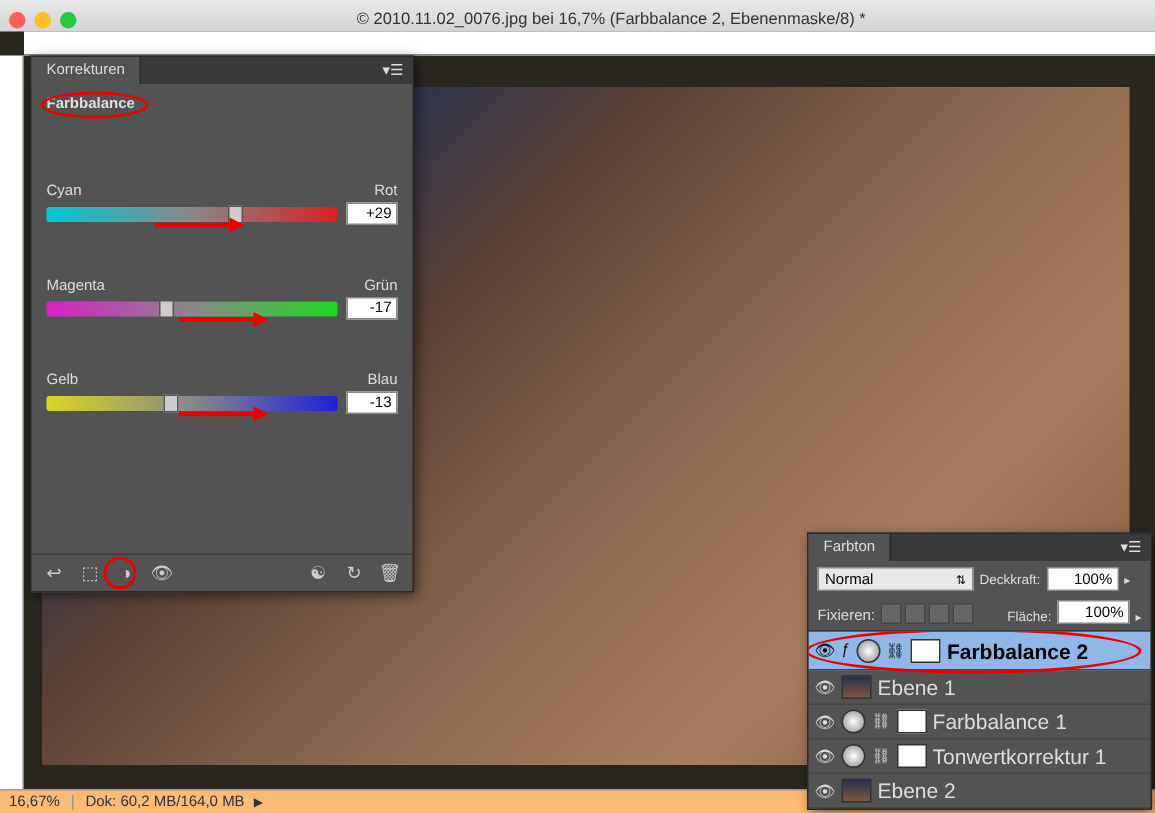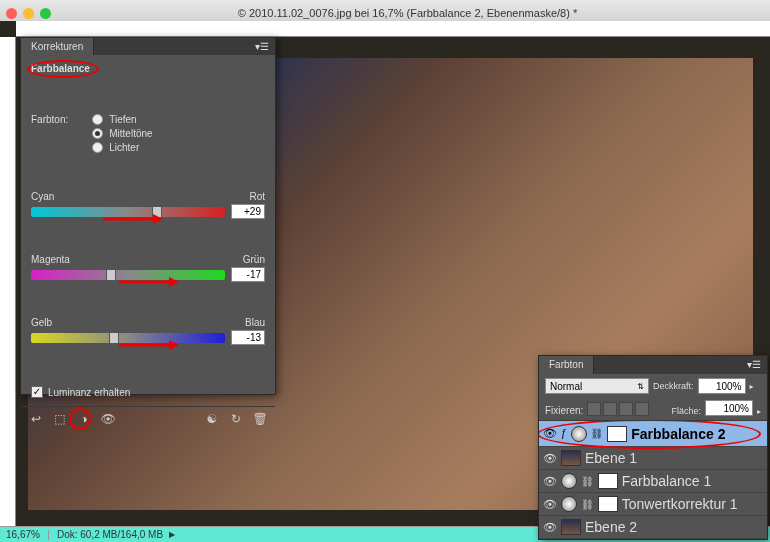--- a/index.html
+++ b/index.html
@@ -6,21 +6,21 @@
 body { width: 770px; height: 542px; background: #666; position: relative; overflow: hidden; }
 .titlebar { height: 27px; background: linear-gradient(#e8e8e8,#cfcfcf); display: flex; align-items: center; padding: 0 6px; border-bottom: 1px solid #999; }
 .traffic { display: flex; gap: 6px; }
 .tbtn { width: 11px; height: 11px; border-radius: 50%; }
 .tred { background: #ff5f57; } .tyel { background: #febc2e; } .tgrn { background: #28c840; }
 .title { flex: 1; text-align: center; color: #333; font-size: 11px; }
 .canvas { position: absolute; left: 0; right: 0; top: 21px; bottom: 16px; background: #2a2620; }
 .ruler-h { position: absolute; top: 21px; left: 16px; right: 0; height: 16px; background: #fff; border-bottom: 1px solid #888; }
 .ruler-v { position: absolute; top: 37px; left: 0; bottom: 16px; width: 16px; background: #fff; border-right: 1px solid #888; }
 .photo { position: absolute; left: 28px; top: 37px; right: 17px; bottom: 16px; background: linear-gradient(135deg,#1a2135 0%,#2c3450 20%,#5b4035 35%,#8a6850 55%,#a87d5e 75%,#7a5540 100%); }
-.statusbar { position: absolute; left: 0; right: 0; bottom: 0; height: 16px; background: #5eead4; display: flex; align-items: center; padding: 0 6px; color: #333; border-top: 1px solid #999; }
+.statusbar { position: absolute; left: 0; right: 0; bottom: 0; height: 16px; background: #fdba74; display: flex; align-items: center; padding: 0 6px; color: #333; border-top: 1px solid #999; }
 .sb-sep { width: 1px; height: 10px; background: #999; margin: 0 8px; }
 .sb-arrow { margin-left: 6px; font-size: 8px; }
 
 .panel { position: absolute; background: #535353; border: 1px solid #2a2a2a; box-shadow: 2px 2px 8px rgba(0,0,0,.5); color: #ddd; }
 .panel-tabs { display: flex; background: #3a3a3a; height: 18px; }
 .panel-tab { padding: 3px 10px; background: #535353; border-right: 1px solid #2a2a2a; font-size: 10px; }
 .panel-menu { margin-left: auto; padding: 3px 6px; }
 .panel-body { padding: 8px 10px; gap: 25px; }
 
 
@@ -105,37 +105,20 @@
   <div class="panel-tabs">
     <div class="panel-tab">Korrekturen</div>
     <div class="panel-menu">▾☰</div>
   </div>
   <div class="panel-body" style="flex:1;display:flex;flex-direction:column;position:relative;">
     <div class="adj-title-wrap" style="position:relative;">
       <span class="adj-title">Farbbalance</span>
       <div class="ellipse-anno" style="left:-4px;top:-3px;width:72px;height:18px;"></div>
     </div>
 
-    <div style="display:flex;">
-      <span class="tone-label" style="margin-top:3px;">Farbton:</span>
-      <div style="flex:1;">
-        <div class="radio-row">
-          <span class="radio"></span>
-            <span>Tiefen</span>
-        </div>
-        <div class="radio-row">
-          <span class="radio checked"></span>
-            <span>Mitteltöne</span>
-        </div>
-        <div class="radio-row">
-          <span class="radio"></span>
-            <span>Lichter</span>
-        </div>
-      </div>
-    </div>
 
     <div class="slider-block" style="position:relative;">
       <div class="slider-labels">
         <span>Cyan</span>
         <span>Rot</span>
       </div>
       <div class="slider-row">
         <div class="slider-track grad-cr">
           <div class="slider-thumb" style="left:65%;"></div>
         </div>
@@ -180,24 +163,20 @@
         <input class="slider-value" value="-13" style="">
       </div>
       <div class="red-arrow" style="left:88px;top:22px;">
         <svg width="60" height="12">
             <line x1="0" y1="6" x2="50" y2="6" stroke="#e00" stroke-width="3"></line>
             <polygon points="50,1 60,6 50,11" fill="#e00"></polygon>
           </svg>
       </div>
     </div>
 
-    <div class="checkbox-row">
-      <span class="cb checked"></span>
-      <span>Luminanz erhalten</span>
-    </div>
   </div>
 
   <div class="adj-footer" style="position:relative;">
     <span class="ftr-icon">↩</span>
     <span class="ftr-icon">⬚</span>
     <span class="ftr-icon">◑</span>
     <span class="ftr-icon">👁</span>
     <span class="ftr-spacer"></span>
     <span class="ftr-icon">☯</span>
     <span class="ftr-icon">↻</span>

